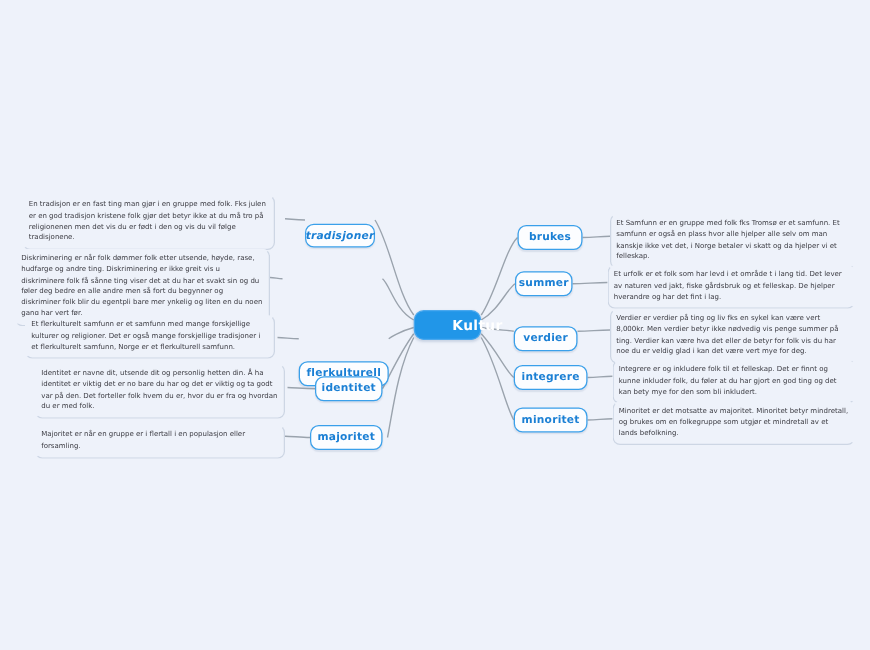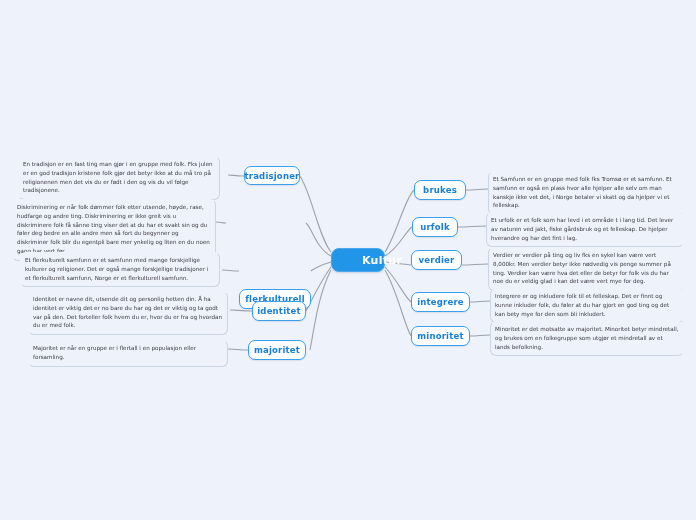--- a/index.html
+++ b/index.html
@@ -101,40 +101,40 @@
       <path d="M462,265 C472,265 478,264 488,264"></path>
       <path d="M470,302 C478,302 482,301 490,301"></path>
       <path d="M470,336 C478,336 482,335 490,335"></path>
     </g>
   </svg>
 
   <div class="node center" style="left:331px; top:248px; width:54px; height:24px;padding-left:48px;">
     <span>Kultur</span>
   </div>
 
-  <div class="node" style="left:244px; top:166px; width:56px; height:19px;">
+  <div class="node" style="left:244px; top:179px; width:56px; height:19px;font-style:italic;">
     <span>tradisjoner</span>
   </div>
   <div class="node" style="left:239px; top:261px; width:72px; height:20px;margin-top:28px;">
     <span>flerkulturell</span>
   </div>
   <div class="node" style="left:252px; top:301px; width:54px; height:20px;">
     <span>identitet</span>
   </div>
   <div class="node" style="left:248px; top:340px; width:58px; height:20px;">
     <span>majoritet</span>
   </div>
 
   <div class="node" style="left:414px; top:180px; width:52px; height:20px;">
     <span>brukes</span>
   </div>
   <div class="node" style="left:412px; top:217px; width:46px; height:20px;">
-    <span>urfolk</span>
+    <span>summer</span>
   </div>
-  <div class="node" style="left:411px; top:250px; width:51px; height:20px;">
+  <div class="node" style="left:411px; top:261px; width:51px; height:20px;">
     <span>verdier</span>
   </div>
   <div class="node" style="left:411px; top:292px; width:59px; height:20px;">
     <span>integrere</span>
   </div>
   <div class="node" style="left:411px; top:326px; width:59px; height:20px;text-align:center;">
     <span>minoritet</span>
   </div>
 
   <div class="leaf" style="left:18px; top:156px; width:202px;">En tradisjon er en fast ting man gjør i en gruppe med folk. Fks julen er en god tradisjon kristene folk gjør det betyr ikke at du må tro på religionenen men det vis du er født i den og vis du vil følge tradisjonene.</div>

